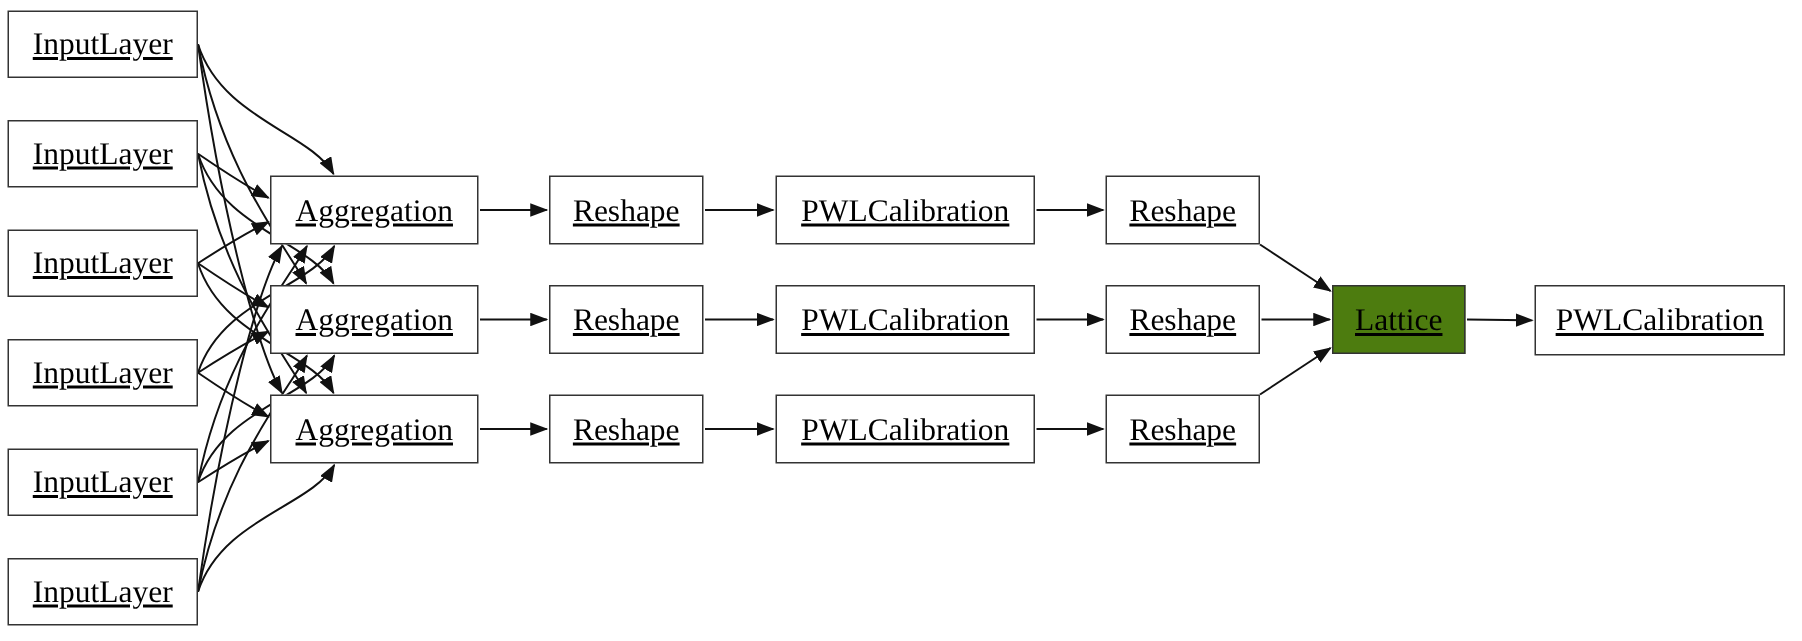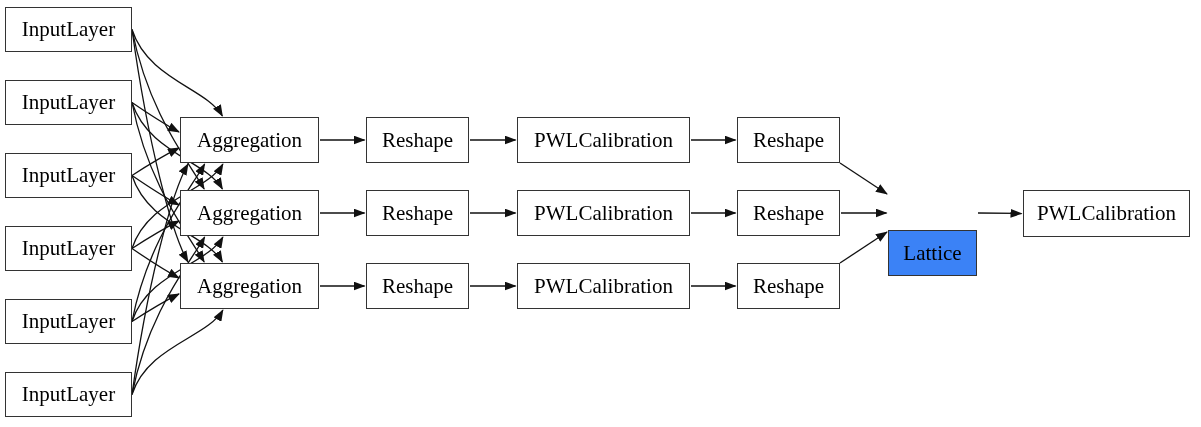--- a/index.html
+++ b/index.html
@@ -28,20 +28,21 @@
     display: flex;
     align-items: center;
     justify-content: center;
     background: #ffffff;
     border: 1.5px solid #333333;
     color: #000000;
     font-size: 21px;
     line-height: 1;
     white-space: nowrap;
     user-select: none;
+    text-decoration: underline;
   }
 </style>
 </head>
 <body>
 
 <div class="stage">
   <svg class="edges" width="1201" height="427" viewBox="0 0 1201 427" xmlns="http://www.w3.org/2000/svg">
     <defs>
       <marker id="arrow" markerUnits="userSpaceOnUse" markerWidth="13" markerHeight="9" refX="11" refY="4.5" orient="auto">
         <path d="M0,0 L12,4.5 L0,9 z" fill="#111111"></path>
@@ -93,15 +94,15 @@
     <div class="node" style="left: 180px; top: 263px; width: 139px; height: 46px; border-color: rgb(51, 51, 51); background: rgb(255, 255, 255); color: rgb(0, 0, 0);">Aggregation</div>
     <div class="node" style="left: 366px; top: 117px; width: 103px; height: 46px; border-color: rgb(51, 51, 51); background: rgb(255, 255, 255); color: rgb(0, 0, 0);">Reshape</div>
     <div class="node" style="left: 366px; top: 190px; width: 103px; height: 46px; border-color: rgb(51, 51, 51); background: rgb(255, 255, 255); color: rgb(0, 0, 0);">Reshape</div>
     <div class="node" style="left: 366px; top: 263px; width: 103px; height: 46px; border-color: rgb(51, 51, 51); background: rgb(255, 255, 255); color: rgb(0, 0, 0);">Reshape</div>
     <div class="node" style="left: 517px; top: 117px; width: 173px; height: 46px; border-color: rgb(51, 51, 51); background: rgb(255, 255, 255); color: rgb(0, 0, 0);">PWLCalibration</div>
     <div class="node" style="left: 517px; top: 190px; width: 173px; height: 46px; border-color: rgb(51, 51, 51); background: rgb(255, 255, 255); color: rgb(0, 0, 0);">PWLCalibration</div>
     <div class="node" style="left: 517px; top: 263px; width: 173px; height: 46px; border-color: rgb(51, 51, 51); background: rgb(255, 255, 255); color: rgb(0, 0, 0);">PWLCalibration</div>
     <div class="node" style="left: 737px; top: 117px; width: 103px; height: 46px; border-color: rgb(51, 51, 51); background: rgb(255, 255, 255); color: rgb(0, 0, 0);">Reshape</div>
     <div class="node" style="left: 737px; top: 190px; width: 103px; height: 46px; border-color: rgb(51, 51, 51); background: rgb(255, 255, 255); color: rgb(0, 0, 0);">Reshape</div>
     <div class="node" style="left: 737px; top: 263px; width: 103px; height: 46px; border-color: rgb(51, 51, 51); background: rgb(255, 255, 255); color: rgb(0, 0, 0);">Reshape</div>
-    <div class="node" style="left: 888px; top: 190px; width: 89px; height: 46px; border-color: rgb(51, 51, 51); background: #3b82f6; color: rgb(0, 0, 0); margin-top: 40px;">Lattice</div>
+    <div class="node" style="left: 888px; top: 190px; width: 89px; height: 46px; border-color: rgb(51, 51, 51); background: #4d7c0f; color: rgb(0, 0, 0);">Lattice</div>
     <div class="node" style="left: 1023px; top: 190px; width: 167px; height: 47px; border-color: rgb(51, 51, 51); background: rgb(255, 255, 255); color: rgb(0, 0, 0);">PWLCalibration</div>
   </div>
 
 </body></html>

